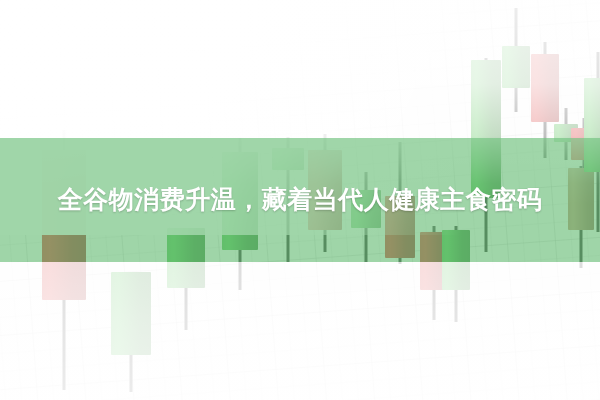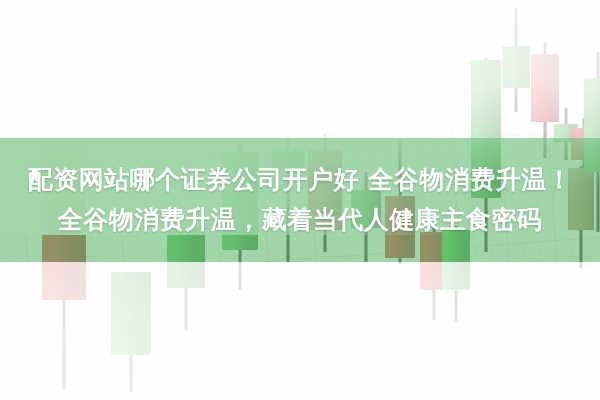--- a/index.html
+++ b/index.html
@@ -181,17 +181,16 @@
       </div>
 
     <div class="wash-bottom"></div>
     <div class="wash-top"></div>
     <div class="wash-topleft"></div>
   </div>
 
   <div id="green-band"></div>
 
   <div id="headline">
-    <div class="hl-line">配资网站哪个证券公司开户好 全谷物消费升温！</div>
     <div class="hl-line">全谷物消费升温，藏着当代人健康主食密码</div>
   </div>
 
 </div>
 
 </body></html>

